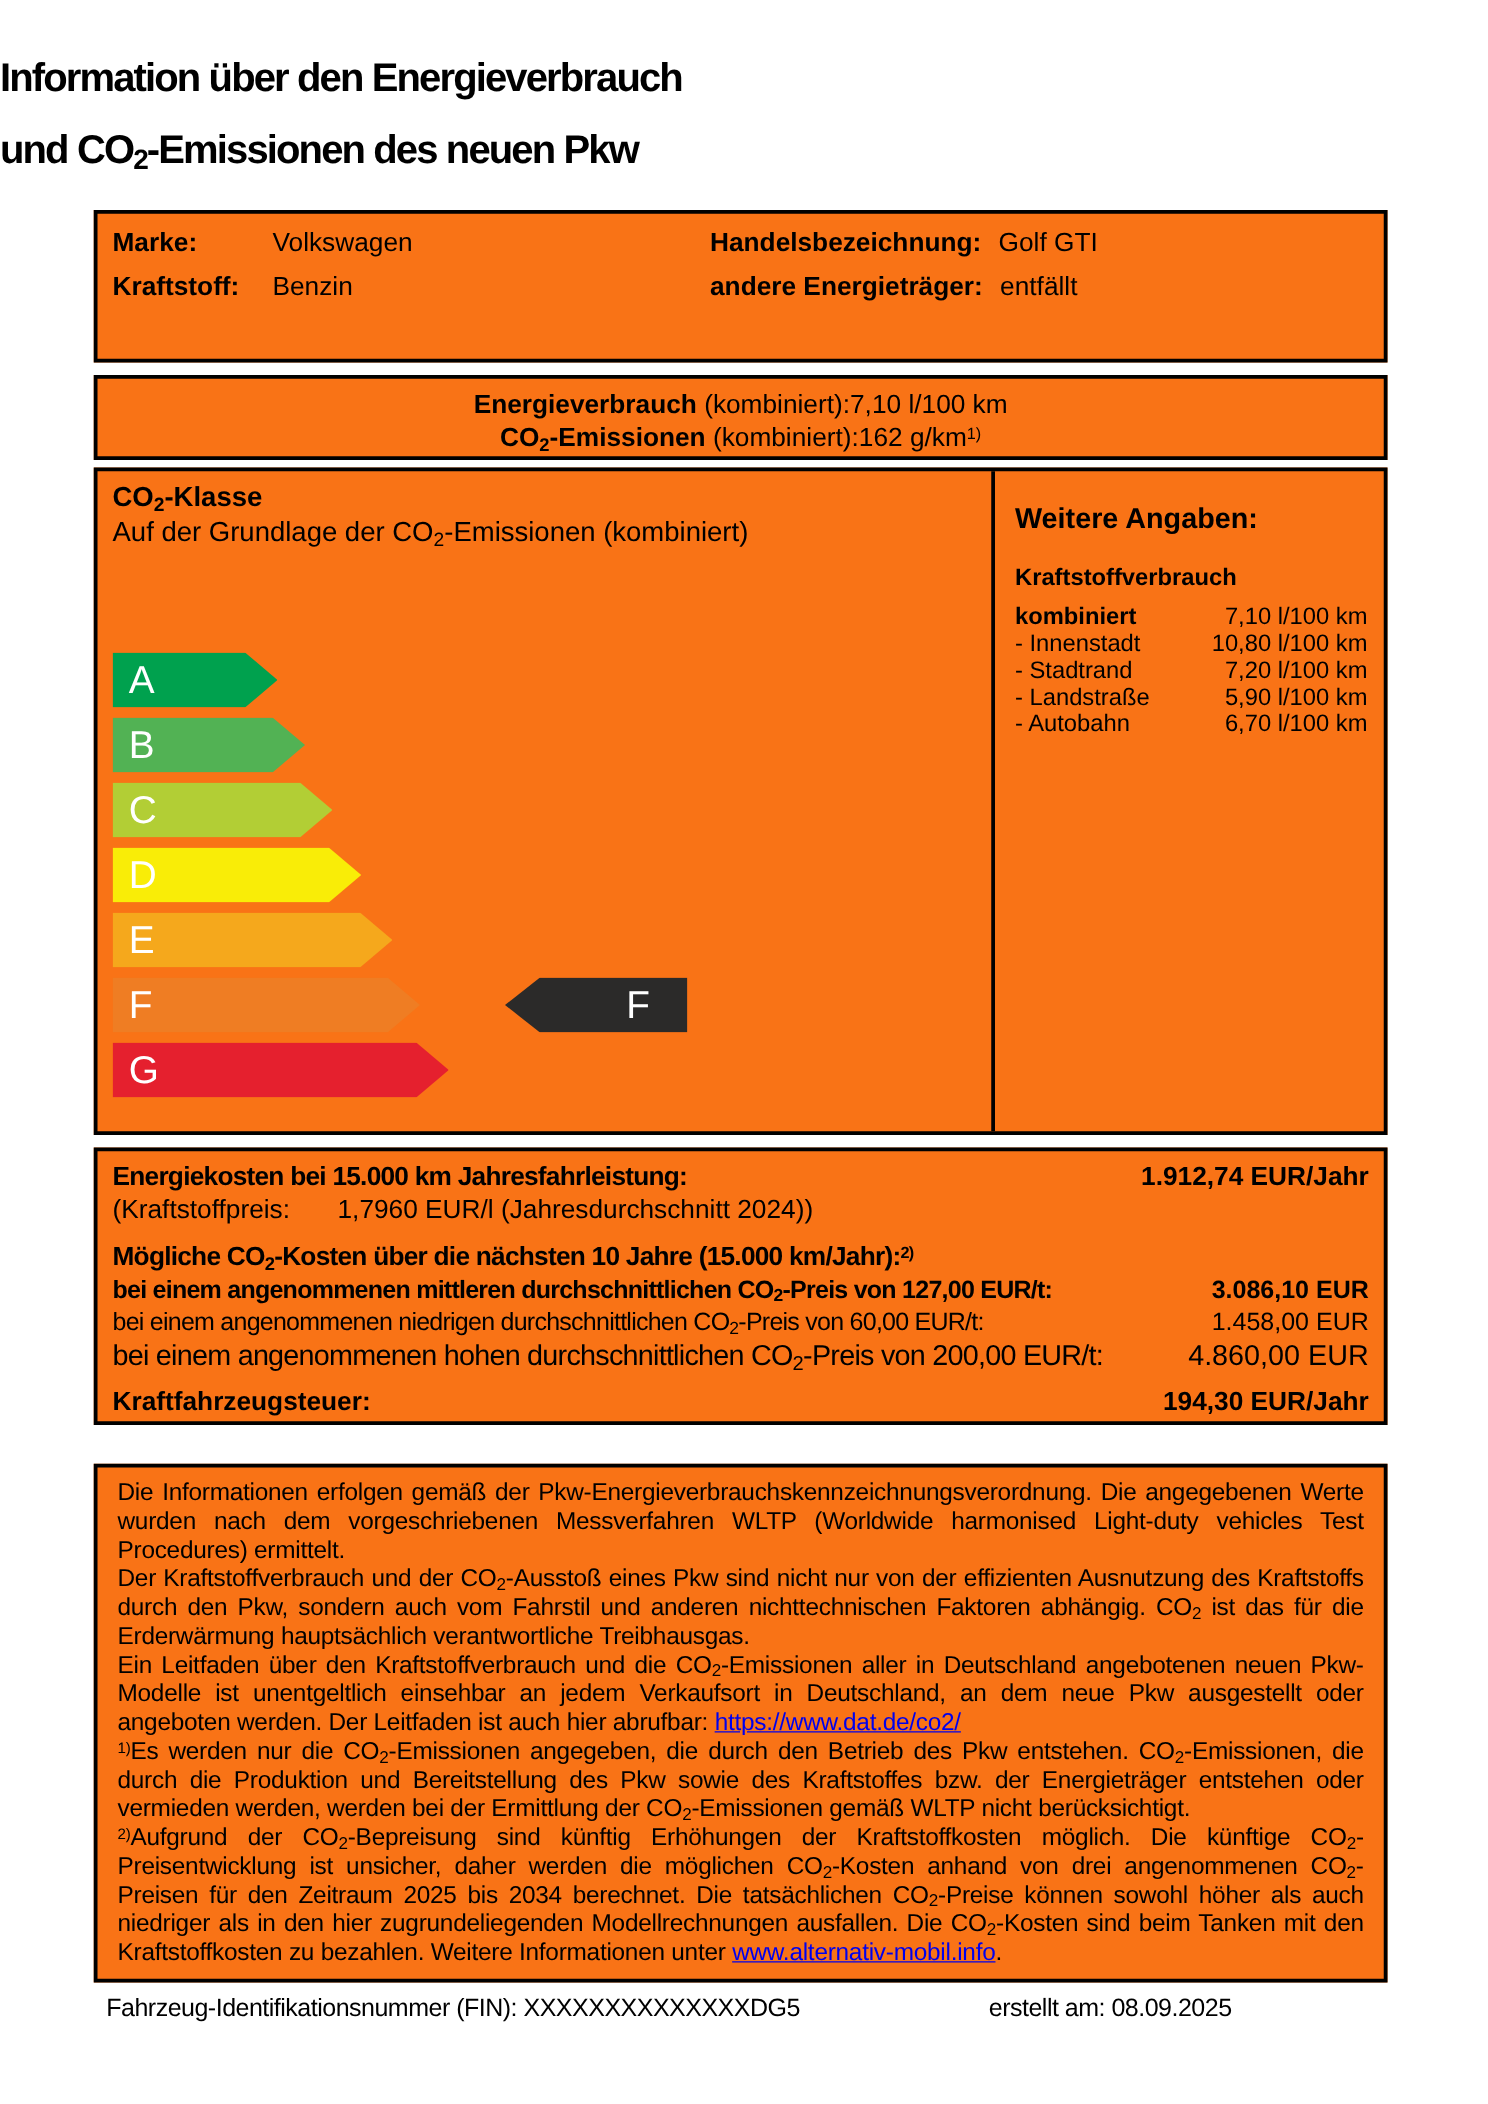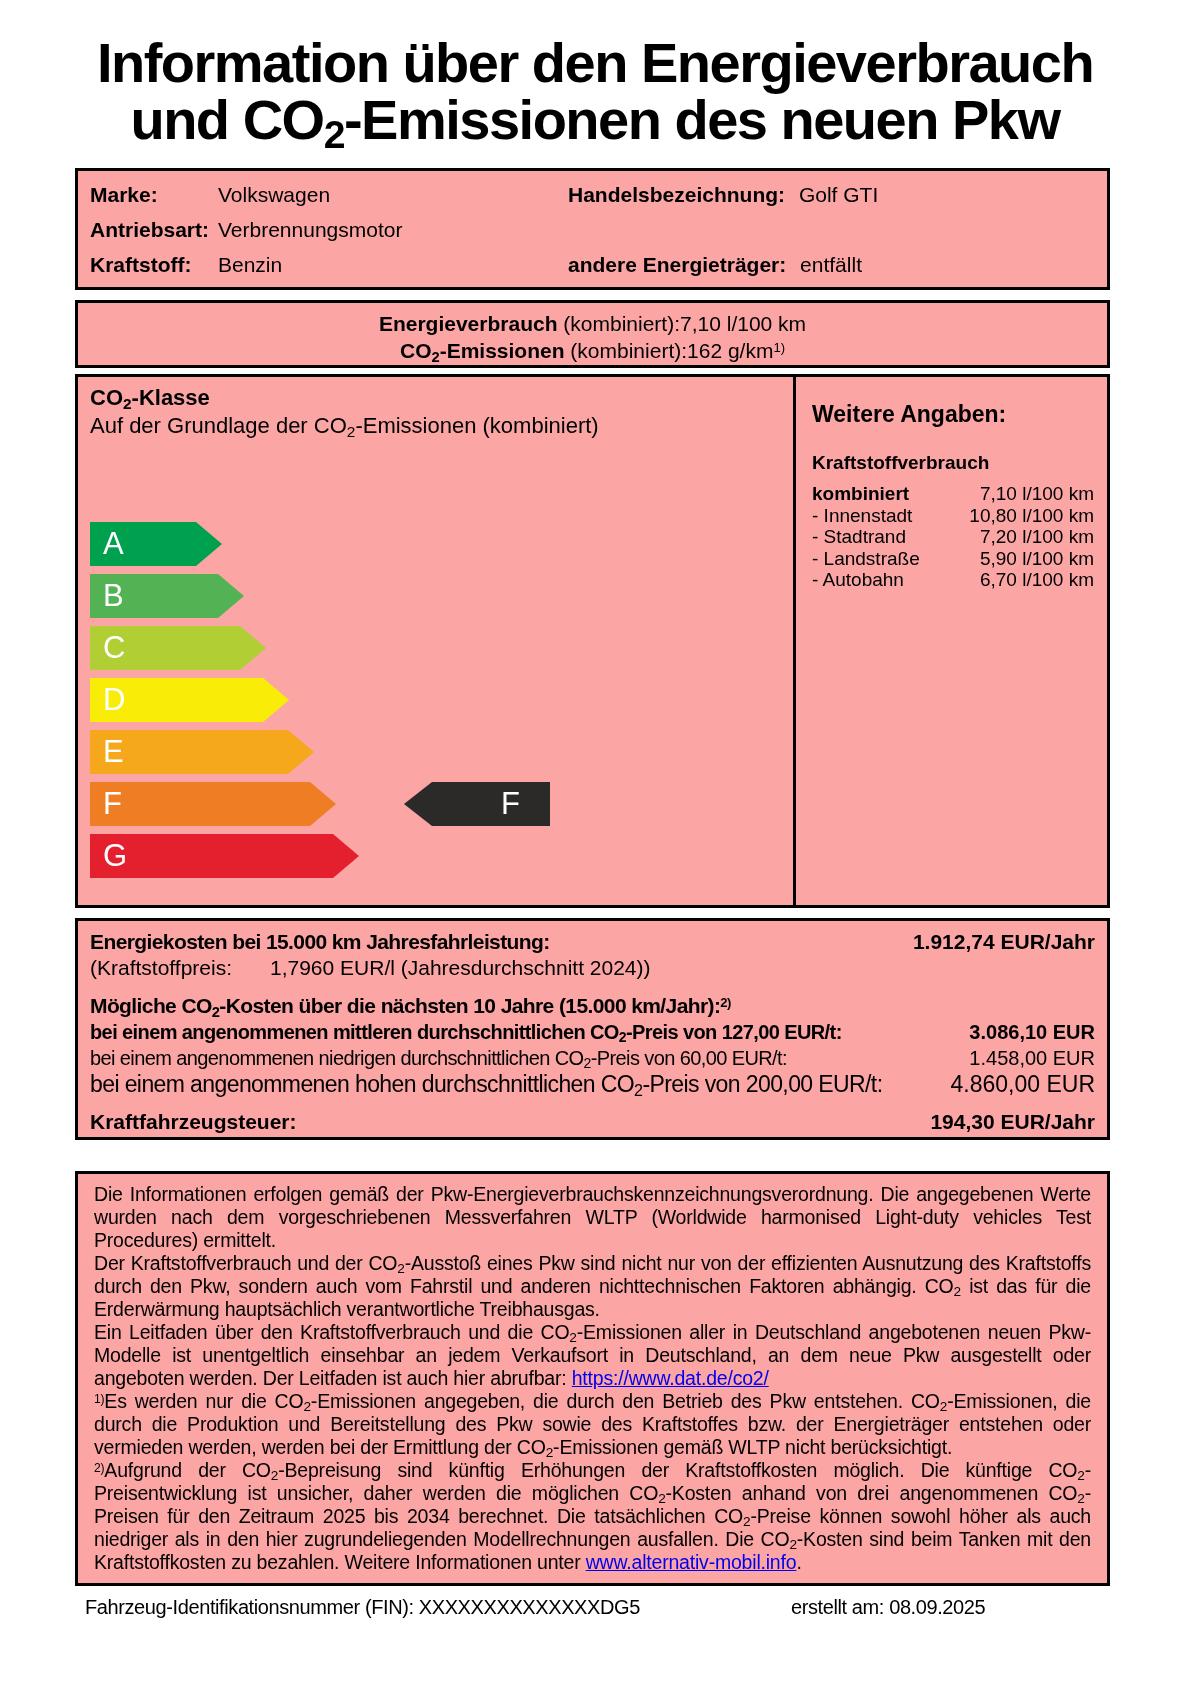--- a/index.html
+++ b/index.html
@@ -4,24 +4,24 @@
 <style>
   html,body{margin:0;padding:0;background:#fff;}
   body{width:1190px;height:1683px;font-family:"Liberation Sans",sans-serif;color:#000;}
   .page{position:relative;width:1190px;height:1683px;background:#fff;overflow:hidden;}
 
   sub{vertical-align:baseline;position:relative;top:0.24em;font-size:0.7em;line-height:0;}
   sup{vertical-align:baseline;position:relative;top:-0.45em;font-size:0.62em;line-height:0;}
   .b{font-weight:bold;}
   a{color:#0000EE;text-decoration:underline;}
 
-  .title{position:absolute;top:34px;left:0;width:100%;text-align:center;
-         font-weight:bold;font-size:56px;line-height:57px;letter-spacing:-1.5px;}
-
-  .box{position:absolute;left:75px;width:1035px;border:3px solid #000;box-sizing:border-box;background:#fca5a5;}
+  .title{position:absolute;top:34px;left:0;width:100%;
+         font-weight:bold;font-size:32px;line-height:57px;letter-spacing:-1.5px;}
+
+  .box{position:absolute;left:75px;width:1035px;border:3px solid #000;box-sizing:border-box;background:#f97316;}
 
   
   .box1{top:168px;height:122px;padding:6px 12px;}
   .vrow{display:grid;grid-template-columns:128px 350px 1fr;align-items:center;height:35px;font-size:21px;}
   .vrow .pair .b{margin-right:8px;margin-top:38px;}
 
   
   .box2{top:300px;height:68px;padding:7px 12px;font-size:21px;}
   .crow{display:flex;justify-content:center;line-height:27px;}
 
@@ -72,25 +72,20 @@
   <div class="box box1">
     <div class="vrow">
       <span class="b">Marke:</span>
       <span>Volkswagen</span>
       <span class="pair">
         <span class="b">Handelsbezeichnung:</span>
         <span>Golf GTI</span>
       </span>
     </div>
     <div class="vrow">
-      <span class="b">Antriebsart:</span>
-      <span>Verbrennungsmotor</span>
-      <span></span>
-    </div>
-    <div class="vrow">
       <span class="b">Kraftstoff:</span>
       <span>Benzin</span>
       <span class="pair">
         <span class="b">andere Energieträger:</span>
         <span>entfällt</span>
       </span>
     </div>
   </div>
 
   <div class="box box2">

